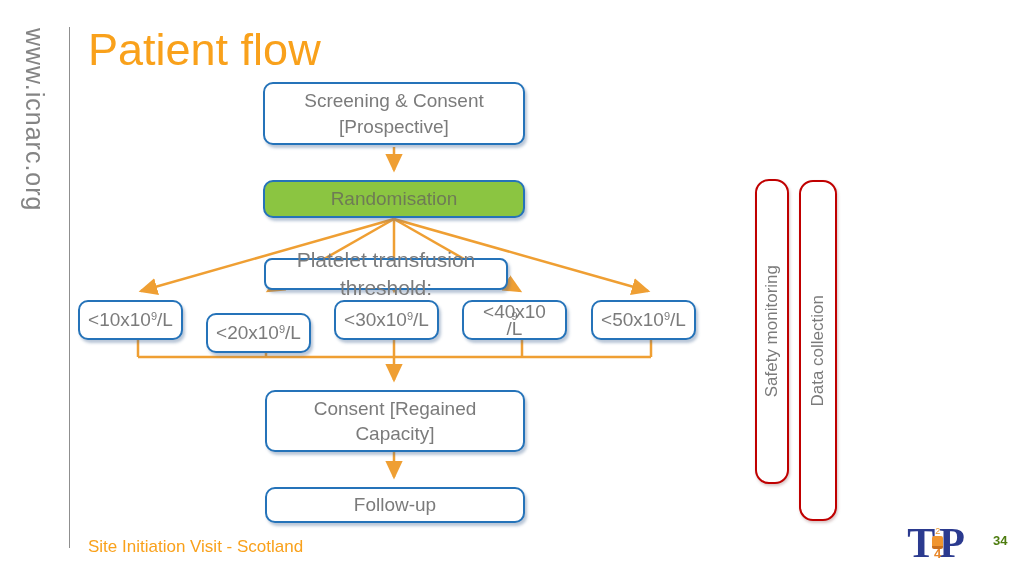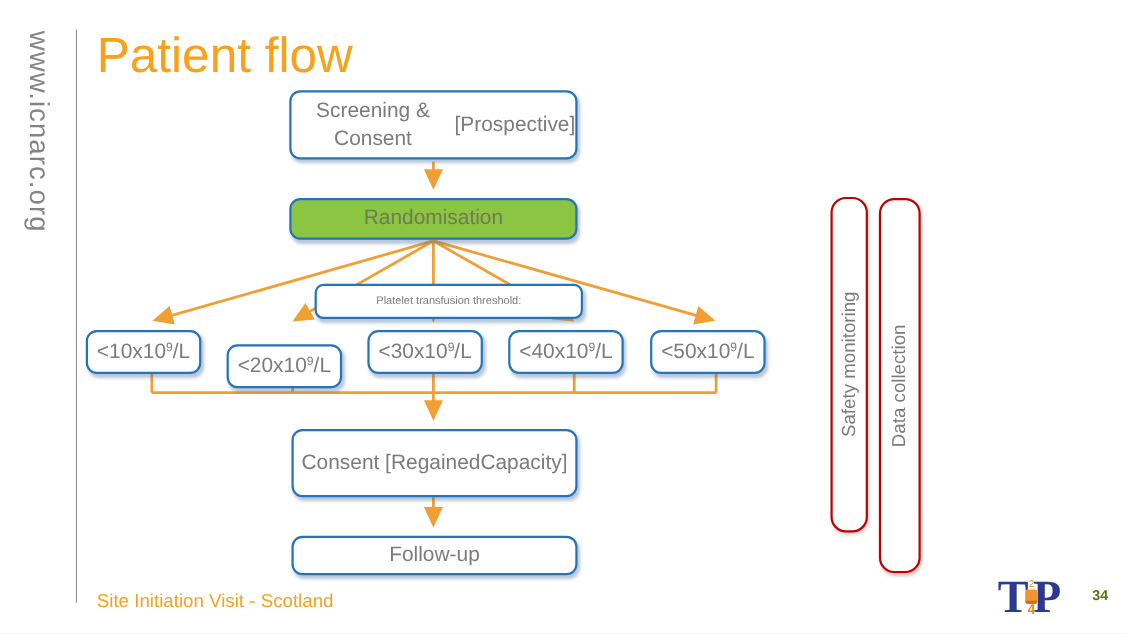--- a/index.html
+++ b/index.html
@@ -14,34 +14,34 @@
     writing-mode:vertical-rl; font-size:25px; color:#848484; letter-spacing:1px;
   }
   
   .title { position:absolute; left:88px; top:24px; font-size:45px; color:#F9A11B; }
   .footer-caption { position:absolute; left:88px; top:537px; font-size:17px; color:#F9A11B; }
   .page-number { position:absolute; left:993px; top:533px; font-size:13px; color:#4d7c0f;font-weight:bold; }
   
   .node {
     position:absolute; box-sizing:border-box; background:#ffffff;
     border:2.5px solid #2573B9; border-radius:10px; color:#7b7b7b;
-    display:flex; flex-direction:row; align-items:center; justify-content:center;
+    display:flex; flex-direction:column; align-items:center; justify-content:center;
     text-align:center; font-size:19px; line-height:1.32; z-index:2;
     box-shadow:2px 3px 3px rgba(70,105,150,0.38);
   }
   .node-screening    { left:263px; top:82px;  width:262px; height:63px; }
   .node-randomisation{ left:263px; top:180px; width:262px; height:38px;
                        background:#8BC541; color:#6e7b55; }
-  .node-threshold-label { left:286px; top:258px; width:244px; height:32px;
-                       font-size:10px; border-width:2px; border-radius:8px; }
+  .node-threshold-label { left:264px; top:258px; width:244px; height:32px;
+                       font-size:21px; border-width:2px; border-radius:8px; }
   .node-consent      { left:265px; top:390px; width:260px; height:62px; }
   .node-followup     { left:265px; top:487px; width:260px; height:36px; }
   .node-thr { top:300px; width:105px; height:40px; flex-direction:row; }
   .thr-1 { left:78px; }  .thr-2 { left:206px;margin-top:13px; } .thr-3 { left:334px; }
-  .thr-4 { left:462px; } .thr-5 { left:591px; }
+  .thr-4 { left:462px;flex-direction:column; } .thr-5 { left:591px; }
   .node-thr sup { font-size:11px; line-height:0; margin-top:-8px; }
   
   .vpanel {
     position:absolute; box-sizing:border-box; background:#ffffff;
     border:2.5px solid #C00000; border-radius:14px; z-index:2;
     display:flex; align-items:center; justify-content:center;
     box-shadow:1px 2px 3px rgba(120,60,60,0.3);
   }
   .vpanel-safety { left:755px; top:179px; width:34px; height:305px; }
   .vpanel-data   { left:799px; top:180px; width:38px; height:341px; }

